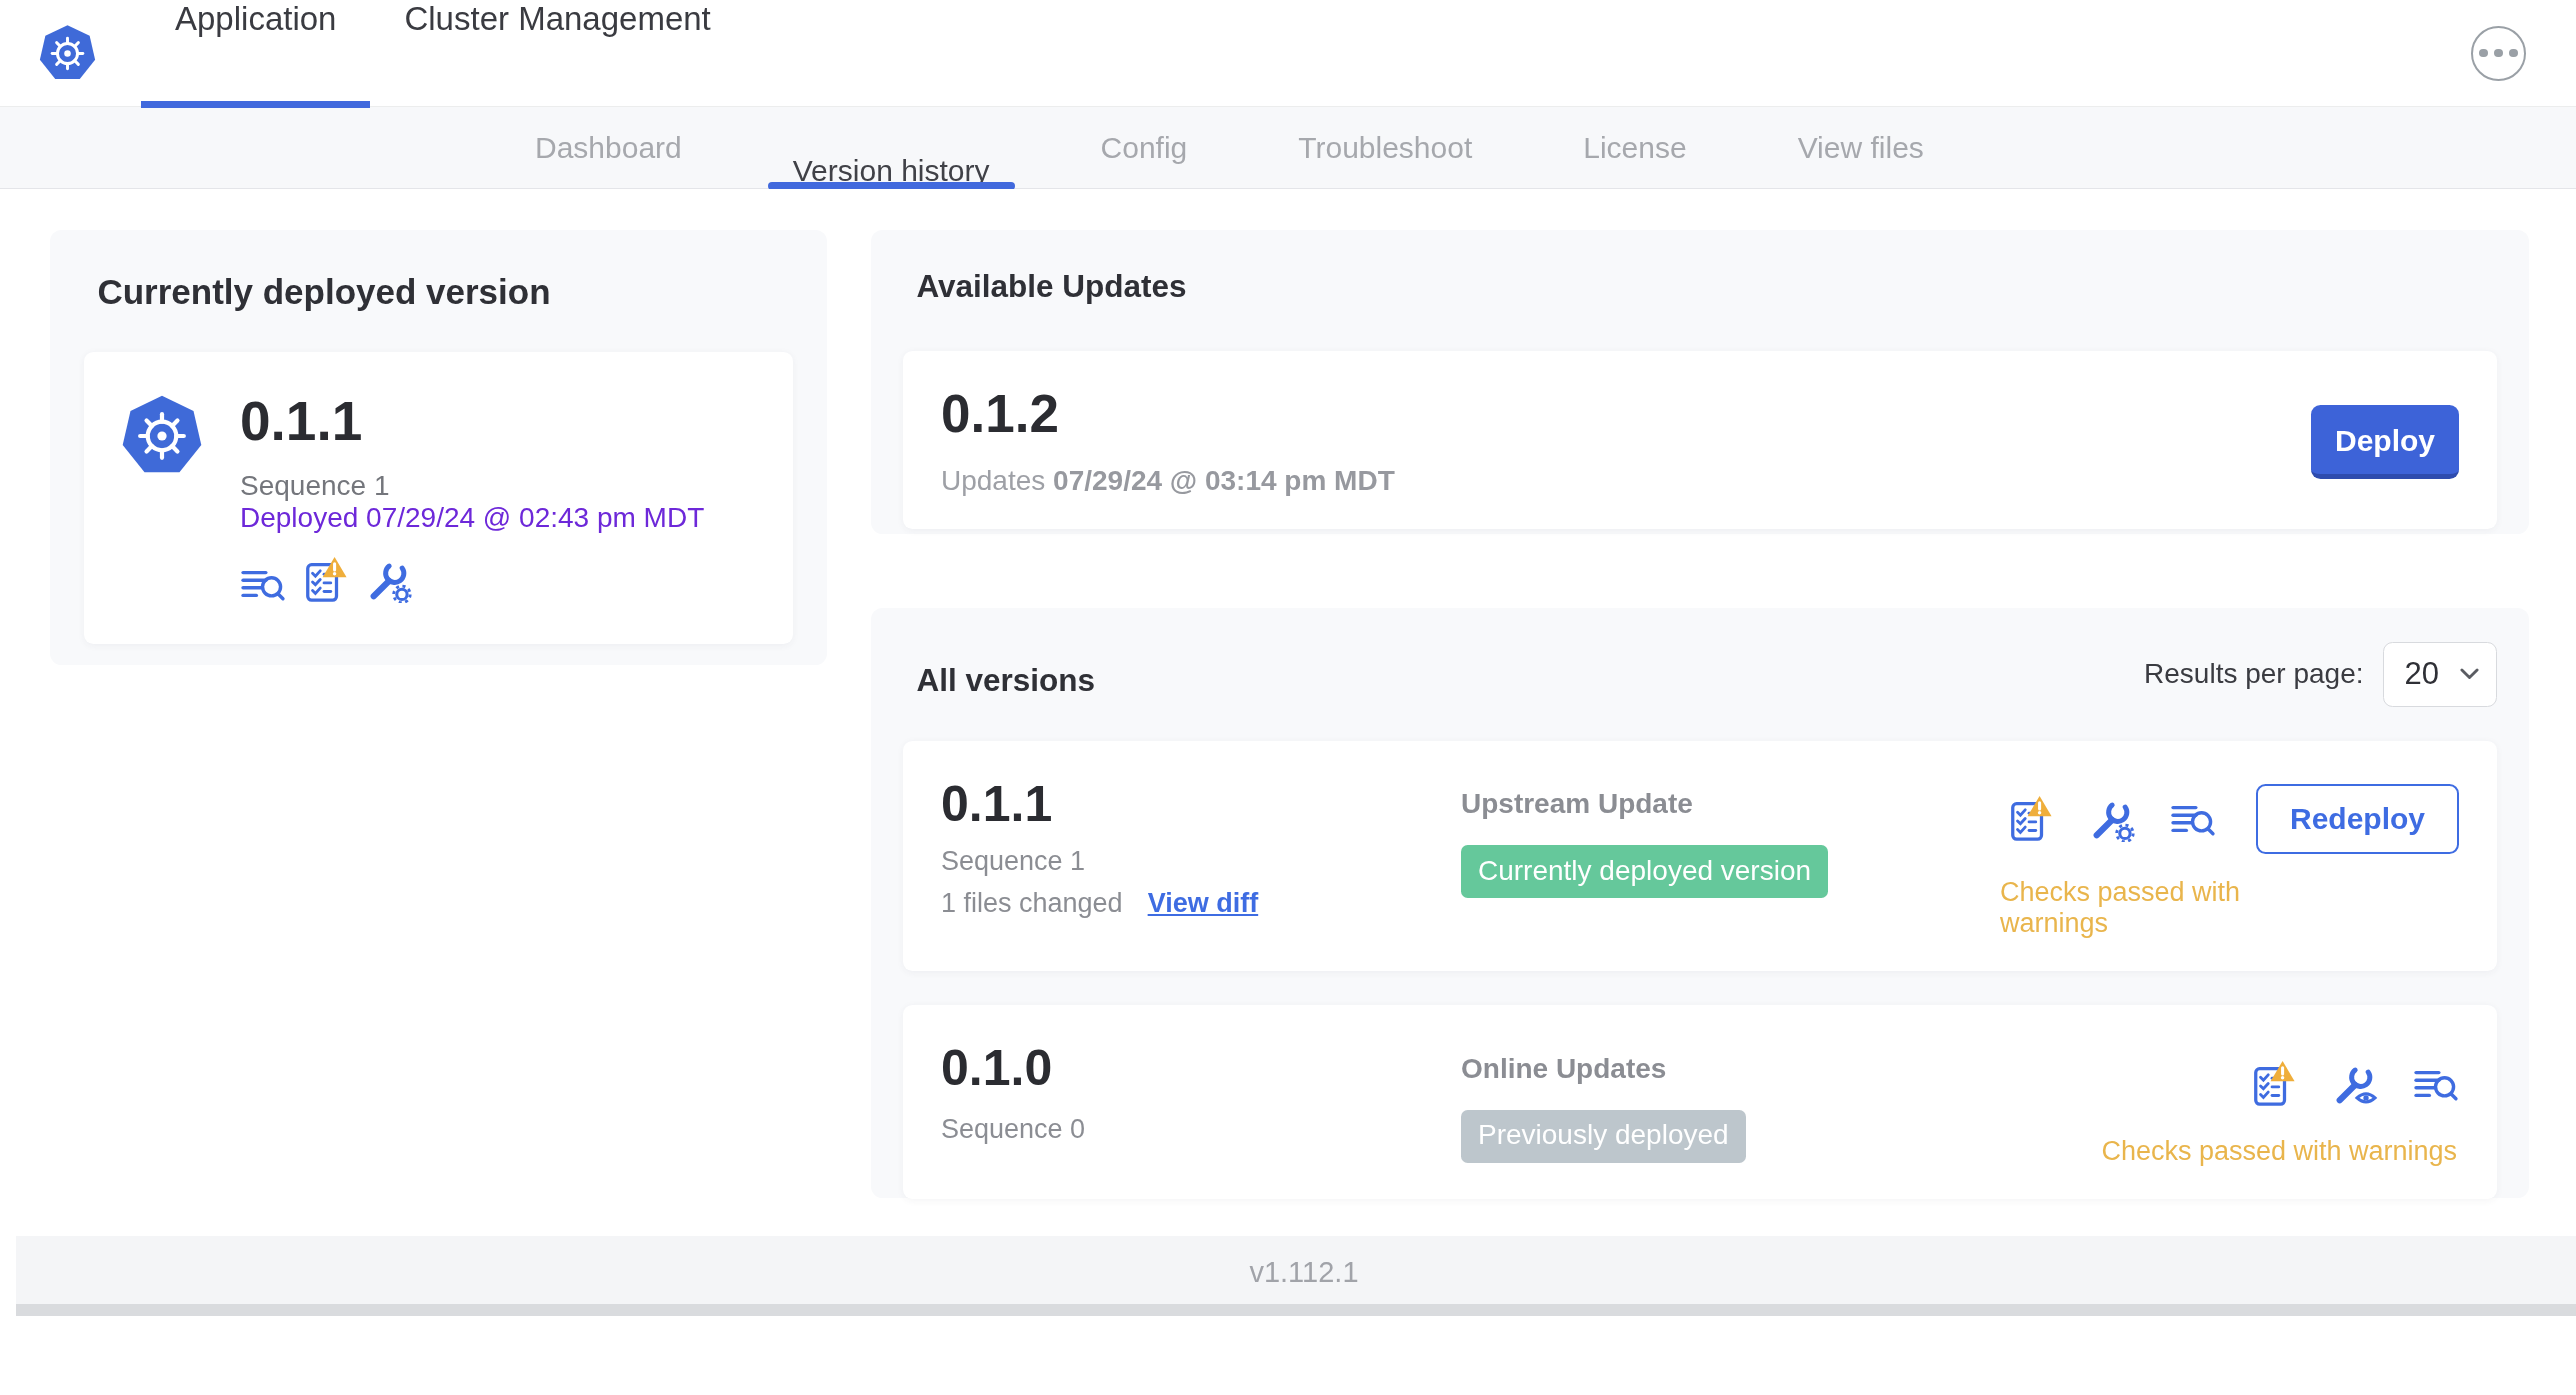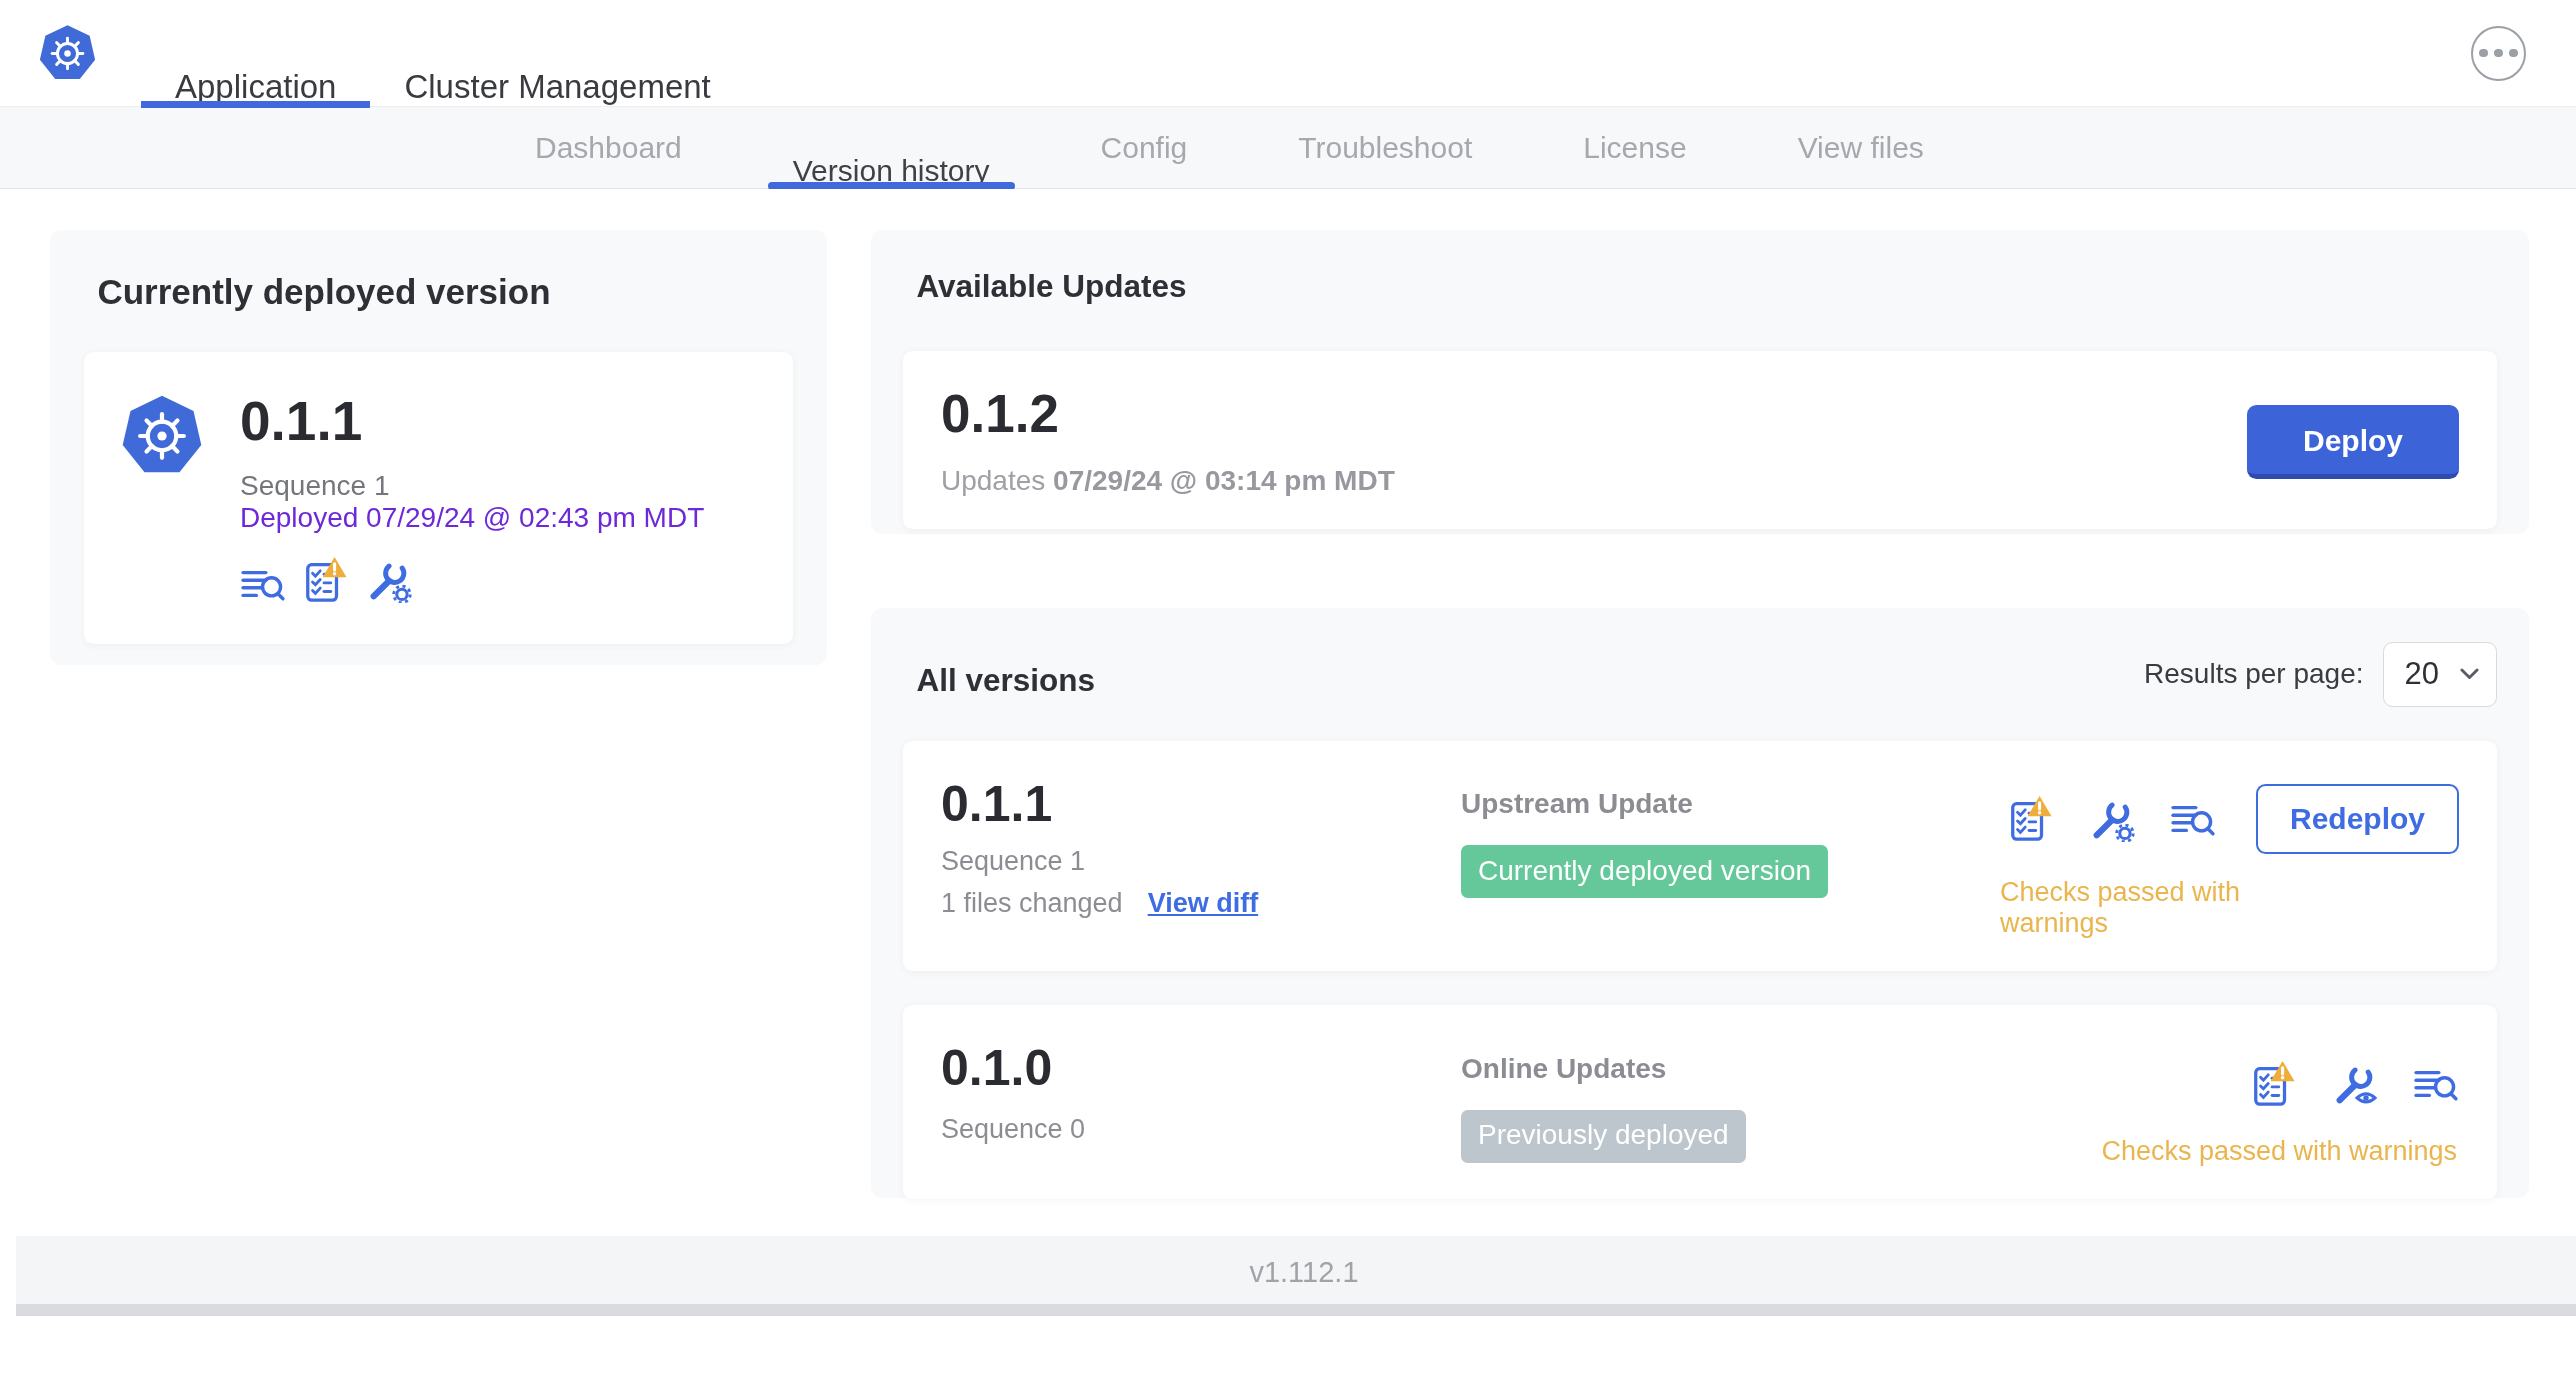--- a/index.html
+++ b/index.html
@@ -5,21 +5,21 @@
   * { box-sizing: border-box; }
   html,body { margin:0; padding:0; }
   body {
     width:2576px; height:1396px; overflow:hidden;
     font-family:"Liberation Sans","DejaVu Sans",sans-serif;
     background:#ffffff; color:#33343b;
   }
   
   .header { height:107px; background:#fff; border-bottom:1.9px solid #eceded; display:flex; align-items:stretch; position:relative; }
   .logo-wrap { display:flex; align-items:center; padding:0 44px 0 38px; }
-  .header-tab { display:flex; align-items:flex-end; padding:0 34px; font-size:33px; color:#3a3b41; position:relative; cursor:pointer; }
+  .header-tab { display:flex; align-items:flex-start; padding:0 34px; font-size:33px; color:#3a3b41; position:relative; cursor:pointer; }
   .header-tab.active { font-weight:500; }
   .header-tab.active::after { content:""; position:absolute; left:0; right:0; bottom:-1.9px; height:6.7px; background:#4169dd; }
   .menu-btn { margin-left:auto; margin-right:50px; align-self:center; width:55px; height:55px; border:2.9px solid #9aa0a6; border-radius:50%; display:flex; align-items:center; justify-content:center; gap:6.7px; cursor:pointer; background:#fff; }
   .menu-btn i { width:8.6px; height:8.6px; border-radius:50%; background:#9aa0a6; }
   
   .subnav { height:82px; background:#f7f8fa; border-bottom:1.9px solid #e4e5e9; display:flex; align-items:stretch; padding-left:506px; }
   .subnav-tab { display:flex; align-items:center; padding:0 29px; margin-right:53px; font-size:30px; color:#a6a8ad; position:relative; cursor:pointer; white-space:nowrap; }
   .subnav-tab.active { color:#404147; font-weight:500;align-items:flex-end; }
   .subnav-tab.active::after { content:""; position:absolute; left:3.8px; right:3.8px; bottom:-1.9px; height:7.6px; border-radius:4.8px; background:#4169dd; }
   
@@ -35,21 +35,21 @@
   .deployed-inner { margin-top:40px; padding:42px 36px; display:flex; gap:36px; height:292px; }
   .big-version { font-size:55px; font-weight:700; color:#2b2c31; line-height:1; }
   .seq-text { font-size:28px; color:#74767c; margin-top:21px; }
   .deployed-at { font-size:28px; color:#6d28d9; }
   .icon-row { margin-top:23px; display:flex; align-items:flex-end; gap:15.3px; }
   .action-icon { cursor:pointer; display:inline-flex; }
   
   .update-card { margin-top:46px; padding:36px 38px 32px; display:flex; justify-content:space-between; align-items:center;gap:48px; }
   .released-line { font-size:28px; color:#9ea0a6; margin-top:25px; }
   .released-line b { color:#97999f; }
-  .btn-primary { background:#3d63d8; border:none; border-bottom:5.7px solid #2e4cae; color:#fff; font-weight:700; font-size:30px; font-family:inherit; padding:19px 56px 16px; border-radius:9.5px; cursor:pointer; }
+  .btn-primary { background:#3d63d8; border:none; border-bottom:5.7px solid #2e4cae; color:#fff; font-weight:700; font-size:30px; font-family:inherit; padding:19px 24px 16px; border-radius:9.5px; cursor:pointer; }
   
   .versions-head { display:flex; justify-content:space-between; align-items:center; }
   .rpp-wrap { display:flex; align-items:center; gap:19px; }
   .rpp-label { font-size:28px; color:#3a3b41; }
   .rpp-select { background:#fff; border:1.9px solid #d8dade; border-radius:9.5px; padding:13.4px 17px 13.4px 21px; font-size:31px; color:#2f3036; display:flex; align-items:center; gap:21px; cursor:pointer; }
   .version-row { margin-top:34px; padding:38px 38px 32px; display:flex; }
   .col-left { width:520px; }
   .row-version { font-size:50px; font-weight:700; color:#2b2c31; line-height:1; }
   .row-seq { font-size:27px; color:#8b8d93; margin-top:17px; }
   .row-files { font-size:27px; color:#8b8d93; margin-top:11.5px; }

